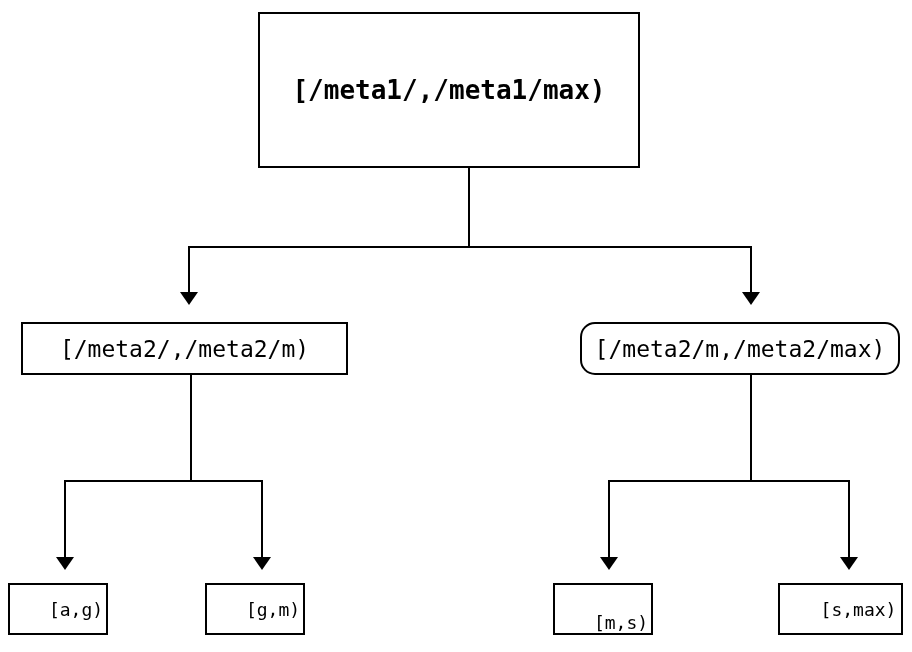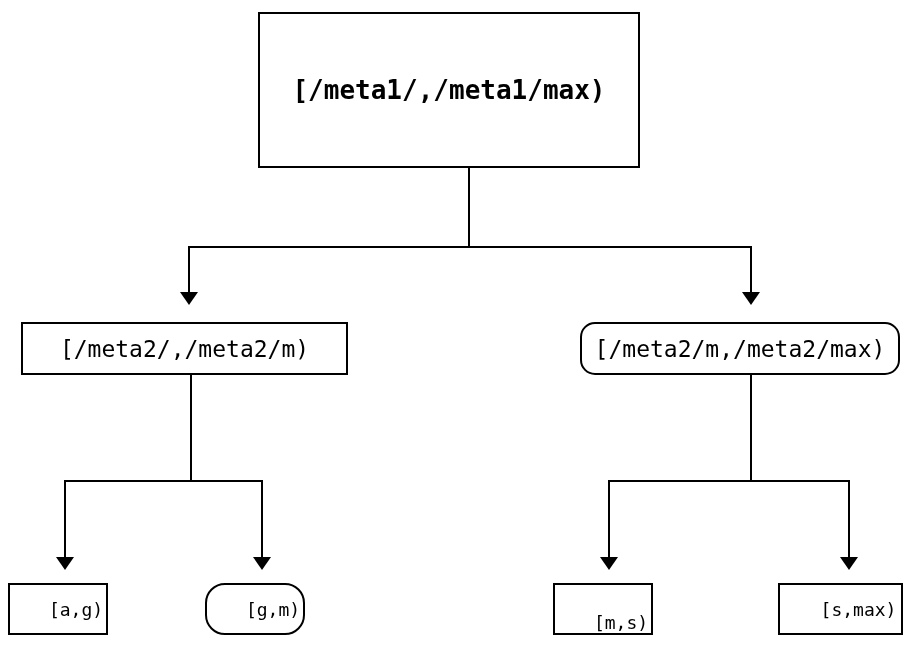--- a/index.html
+++ b/index.html
@@ -70,21 +70,21 @@
   </div>
 
   <div class="node node-mid" style="left:580px; top:322px; width:320px; height:53px;border-radius:15px;">
     <span>[/meta2/m,/meta2/max)</span>
   </div>
 
   <div class="node node-leaf" style="left:8px; top:583px; width:100px; height:52px;">
     <span>[a,g)</span>
   </div>
 
-  <div class="node node-leaf" style="left:205px; top:583px; width:100px; height:52px;border-radius:20px;">
+  <div class="node node-leaf" style="left:205px; top:583px; width:100px; height:52px;">
     <span>[g,m)</span>
   </div>
 
   <div class="node node-leaf" style="left:553px; top:583px; width:100px; height:52px;align-items:flex-end;">
     <span>[m,s)</span>
   </div>
 
   <div class="node node-leaf" style="left:778px; top:583px; width:125px; height:52px;justify-content:center;">
     <span>[s,max)</span>
   </div>

